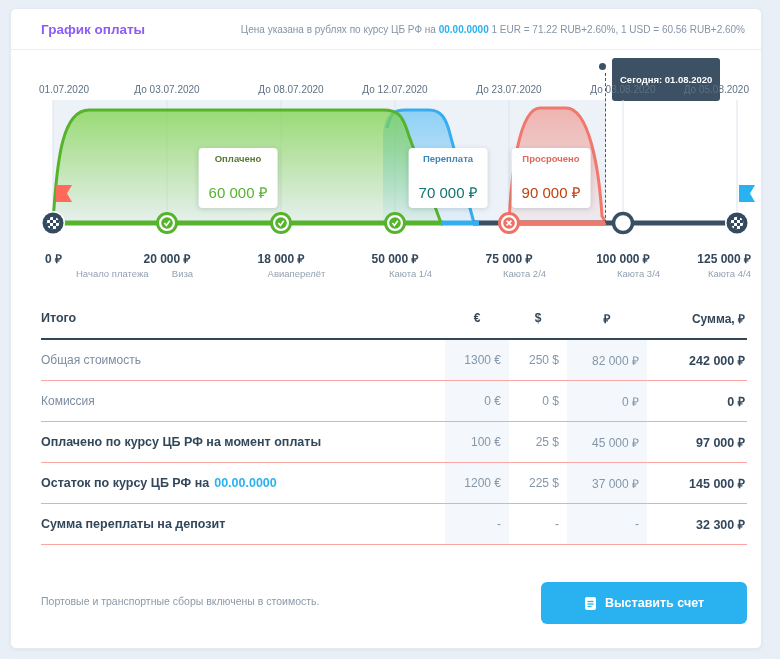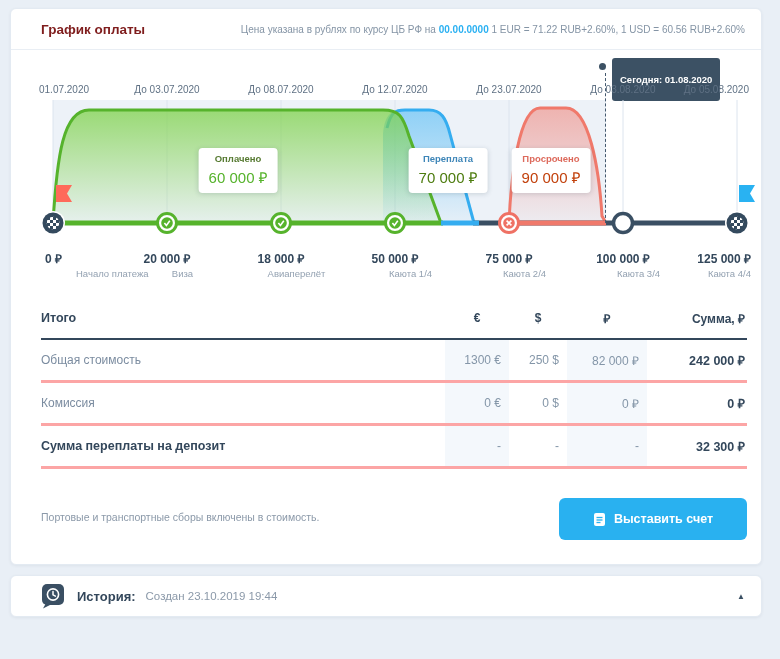--- a/index.html
+++ b/index.html
@@ -16,21 +16,21 @@
     border: 1px solid #e3eaf2;
     border-radius: 6px;
     box-shadow: 0 1px 3px rgba(50,70,90,0.07);
   }
   
   .card-header {
     display: flex; align-items: center; justify-content: space-between;
     padding: 13px 16px 12px 30px;
     border-bottom: 1px solid #e9eef4;
   }
-  .page-title { font-size: 13.5px; font-weight: bold; color: #7f1d1d; }
+  .page-title { font-size: 13.5px; font-weight: bold; color: #8b5cf6; }
   .rate-note { font-size: 10px; color: #8494a5; }
   .link-blue { color: #2bb1f2; font-weight: bold; cursor: pointer; }
   
   .chart-block { position: relative; height: 190px; margin-top: 8px; }
   .today-dot {
     position: absolute; left: 588px; top: 5px;
     width: 7px; height: 7px; border-radius: 50%; background: #3c5164;
   }
   .today-badge {
     position: absolute; left: 601px; top: 0;
@@ -49,41 +49,41 @@
   }
   .dates-row span.first { transform: none; }
   .dates-row span.last { transform: translateX(-100%); }
   .chart-svg { position: absolute; left: 32px; top: 40px; overflow: visible; }
   .seg-box {
     position: absolute; background: #fff; border-radius: 4px;
     box-shadow: 0 1px 5px rgba(40,60,80,0.18);
     padding: 5px 10px 6px; text-align: center; transform: translateX(-50%);
     white-space: nowrap;
   }
-  .seg-box .t { font-size: 9.5px; font-weight: bold; display: block; margin-bottom: 3px; }
+  .seg-box .t { font-size: 9.5px; font-weight: bold; display: block; margin-bottom: 18px; }
   .seg-box .v { font-size: 15px; display: block; }
   .seg-green .t { color: #567a31; } .seg-green .v { color: #56b32c; }
-  .seg-blue  .t { color: #3e86b8; text-align: center; } .seg-blue  .v { color: #4d7c0f; }
+  .seg-blue  .t { color: #3e86b8; text-align: center; } .seg-blue  .v { color: #0f766e; }
   .seg-red   .t { color: #dd6a5c; } .seg-red   .v { color: #c2410c; }
   .amounts-row, .sublabels-row { position: relative; width: 752px; }
   .amounts-row { height: 18px; margin-top: 2px; }
   .sublabels-row { height: 16px; }
   .amounts-row span {
     position: absolute; font-size: 12px; font-weight: bold; color: #33475b;
     white-space: nowrap; transform: translateX(-50%);
   }
   .sublabels-row span {
     position: absolute; font-size: 9.5px; color: #93a1b1;
     white-space: nowrap; transform: translateX(-50%); padding-left: 31px;
   }
   .amounts-row span.first, .sublabels-row span.first { transform: none; }
   .amounts-row span.last,  .sublabels-row span.last  { transform: translateX(-100%); }
   
-  .table-wrap { margin: 14px 14px 9px 30px; }
-  .t-row { display: flex; align-items: stretch; border-bottom: 3px solid #fca5a5; }
+  .table-wrap { margin: 14px 14px 17px 30px; }
+  .t-row { display: flex; align-items: stretch; border-bottom: 1px solid #fca5a5; }
   .t-row > div { display: flex; align-items: center; }
   .t-head { border-bottom: 2px solid #33475b; }
   .c-label { flex: 1; font-size: 12px; color: #7b8ca0; padding: 13px 0; }
   .c-eur { width: 64px; } .c-usd { width: 58px; } .c-rub { width: 80px; } .c-sum { width: 100px; }
   .c-eur, .c-usd, .c-rub { justify-content: flex-end; font-size: 12px; color: #8496a8; padding-right: 8px; }
   .c-sum { justify-content: flex-end; font-size: 12.5px; font-weight: bold; color: #33475b; padding-right: 2px; }
   .stripe { background: #f4f8fc; }
   .t-head .c-label { font-size: 12.5px; font-weight: bold; color: #33475b; }
   .t-head .c-eur, .t-head .c-usd, .t-head .c-rub {
     justify-content: center; font-weight: bold; color: #33475b; font-size: 12px; padding-right: 0;
@@ -95,21 +95,21 @@
   
   .card-footer {
     display: flex; align-items: center; justify-content: space-between;
     padding: 20px 14px 24px 30px;
   }
   .foot-line1 { font-size: 10.5px; color: #8b99a9; margin-bottom: 4px; }
   .foot-line2 { font-size: 10.5px; color: #8b99a9; }
   .foot-line2 b { color: #33475b; font-size: 11px; }
   .invoice-btn {
     display: flex; align-items: center; justify-content: center; gap: 8px;
-    width: 188px; height: 42px; border: none; border-radius: 6px;
+    width: 206px; height: 42px; border: none; border-radius: 6px;
     background: #29b1f0; color: #fff; font-family: inherit;
     font-size: 12.5px; font-weight: bold; cursor: pointer;
   }
   
   .history-card {
     margin-top: 10px; height: 42px;
     display: flex; align-items: center;
     padding: 0 16px 0 30px; cursor: pointer;
   }
   .history-title { font-size: 13px; font-weight: bold; color: #33475b; margin: 0 10px 0 12px; }
@@ -130,21 +130,21 @@
     </div>
   </div>
 
   <div class="chart-block">
     <div class="today-dot"></div>
     <div class="today-badge">Сегодня: 01.08.2020</div>
 
     <div class="dates-row">
       <span class="first" style="left:28px">01.07.2020</span>
       <span style="left:156px">До 03.07.2020</span>
-      <span style="left:270px">До 08.07.2020</span>
+      <span style="left:280px">До 08.07.2020</span>
       <span style="left:384px">До 12.07.2020</span>
       <span style="left:498px">До 23.07.2020</span>
       <span style="left:612px">До 03.08.2020</span>
       <span class="last" style="left:738px">До 05.08.2020</span>
     </div>
 
     <svg class="chart-svg" width="695" height="150" viewBox="0 0 695 150">
       <defs>
         <linearGradient id="gGreen" x1="0" y1="0" x2="0" y2="1">
           <stop offset="0" stop-color="#7ed24a" stop-opacity="0.75"></stop>
@@ -284,20 +284,37 @@
       <div class="c-sum">242 000 ₽</div>
     </div>
     <div class="t-row">
       <div class="c-label">Комиссия</div>
       <div class="c-eur stripe">0 €</div>
       <div class="c-usd">0 $</div>
       <div class="c-rub stripe">0 ₽</div>
       <div class="c-sum">0 ₽</div>
     </div>
     <div class="t-row lbl-bold">
+      <div class="c-label">Оплачено по курсу ЦБ РФ на момент оплаты</div>
+      <div class="c-eur stripe">100 €</div>
+      <div class="c-usd">25 $</div>
+      <div class="c-rub stripe">45 000 ₽</div>
+      <div class="c-sum">97 000 ₽</div>
+    </div>
+    <div class="t-row lbl-bold">
+      <div class="c-label">
+        <span>Остаток по курсу ЦБ РФ на</span>
+        <span class="link-blue date-link">00.00.0000</span>
+      </div>
+      <div class="c-eur stripe">1200 €</div>
+      <div class="c-usd">225 $</div>
+      <div class="c-rub stripe">37 000 ₽</div>
+      <div class="c-sum">145 000 ₽</div>
+    </div>
+    <div class="t-row lbl-bold">
       <div class="c-label">Сумма переплаты на депозит</div>
       <div class="c-eur stripe">-</div>
       <div class="c-usd">-</div>
       <div class="c-rub stripe">-</div>
       <div class="c-sum">32 300 ₽</div>
     </div>
   </div>
 
   <div class="card-footer">
     <div>

